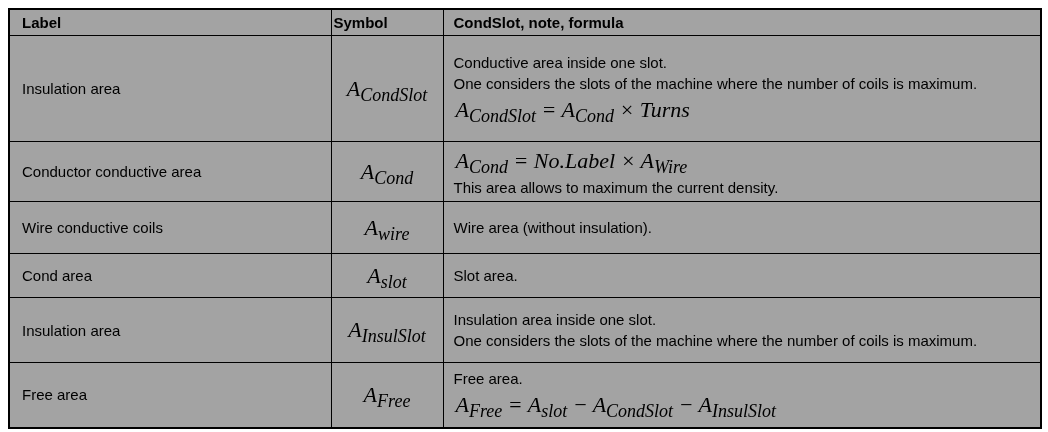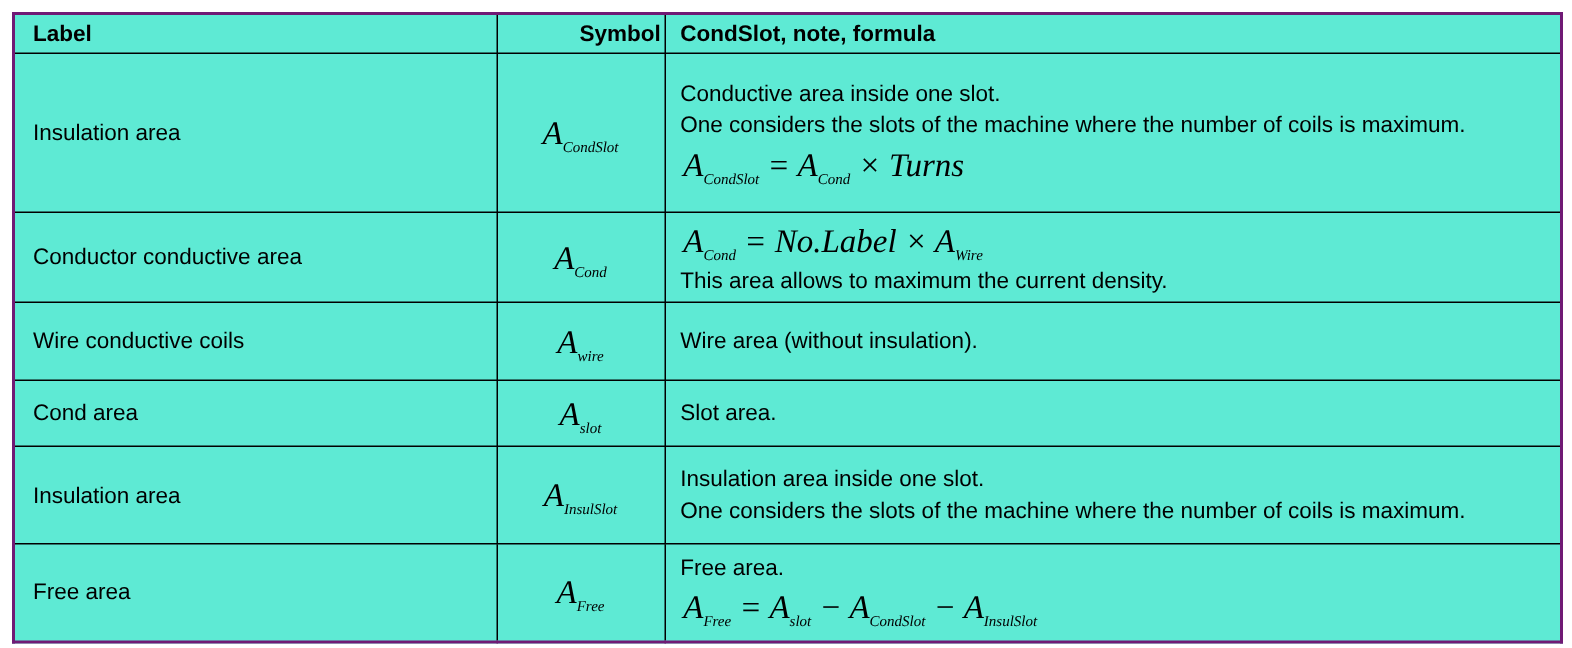--- a/index.html
+++ b/index.html
@@ -10,43 +10,43 @@
     height: 432px;
     overflow: hidden;
   }
   .doc-table {
     position: absolute;
     left: 8px;
     top: 8px;
     width: 1032px;
     border-collapse: collapse;
     table-layout: fixed;
-    border: 2px solid #701a75;
-    background: #5eead4;
+    border: 2px solid #000000;
+    background: #a3a3a3;
     color: #000;
     font-family: "Liberation Sans", sans-serif;
   }
   col.c-label  { width: 322px; }
   col.c-symbol { width: 112px; }
   col.c-tip    { width: 598px; }
 
   .doc-table th, .doc-table td {
     border: 1px solid #000;
     overflow: hidden;
   }
   thead tr { height: 22px; }
   thead th {
     font-size: 15px;
     font-weight: bold;
     text-align: left;
     padding: 1px 4px 1px 12px;
     vertical-align: middle;
   }
   thead th.symbol-col {
-    text-align: right;
+    text-align: left;
     padding: 4px 2px;
     margin-left: 28px;
   }
   thead th.tip-col { padding-left: 10px; }
 
   
   tr.r0 { height: 106px; }
   tr.r1 { height: 60px;  }
   tr.r2 { height: 52px;  }
   tr.r3 { height: 44px;  }
@@ -72,21 +72,21 @@
   .text-line { line-height: 21px; }
 
   .formula, .symbol-math {
     font-family: "Liberation Serif", serif;
     font-style: italic;
     font-size: 22px;
     line-height: 32px;
     white-space: nowrap;
   }
   .formula sub, .symbol-math sub {
-    font-size: 10px;
+    font-size: 18px;
     font-style: italic;
     line-height: 0;
   }
   .content-cell .formula { display: block; padding-left: 2px; }
 </style>
 </head>
 <body>
 
 <table class="doc-table">
   <colgroup>

